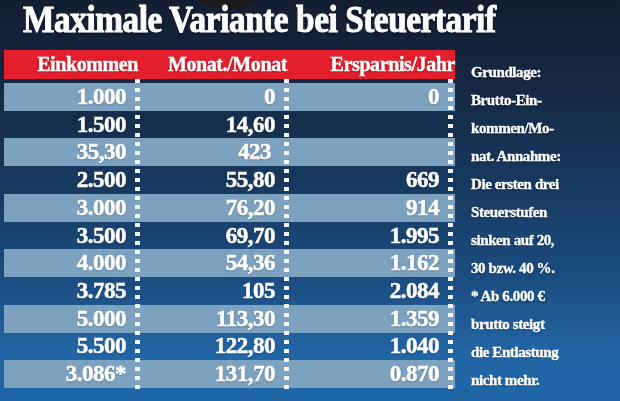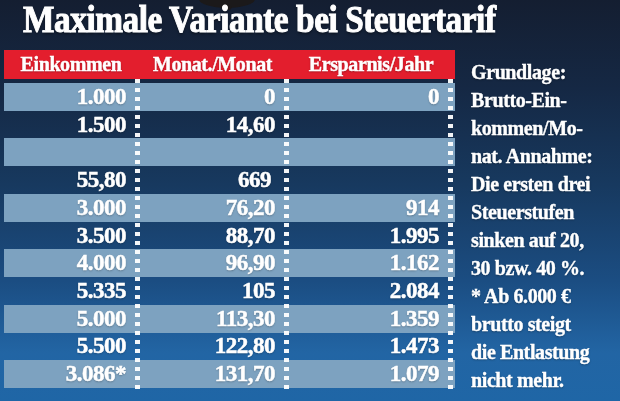--- a/index.html
+++ b/index.html
@@ -21,21 +21,21 @@
     transform:scaleX(0.9);transform-origin:left top;
     -webkit-text-stroke:1px #fff;
     text-shadow:0 2px 3px rgba(0,0,0,.45);
   }
   .table{position:absolute;left:4px;top:50px;width:451px;}
   .thead{
     height:29px;background:var(--header-red);
     display:grid;grid-template-columns:134px 149px 168px;align-items:center;
   }
   .th{
-    color:#fff;font-weight:700;font-size:20px;text-align:center;
+    color:#fff;font-weight:700;font-size:20px;text-align:right;
     letter-spacing:-0.4px;-webkit-text-stroke:0.4px #fff;
     text-shadow:0 1px 2px rgba(0,0,0,.35);white-space:nowrap;
   }
   .tbody{position:absolute;left:0;top:33px;width:451px;height:305px;
          display:flex;flex-direction:column;}
   .trow{flex:1;display:grid;grid-template-columns:134px 149px 168px;align-items:center;}
   .trow.light{background:var(--row-light);}
   .cell{
     color:#fff;font-weight:700;font-size:23px;text-align:right;
     letter-spacing:-0.5px;-webkit-text-stroke:0.5px #fff;
@@ -46,21 +46,21 @@
   .cell.c2{padding-right:16px;}
   .dotline{
     position:absolute;top:-4px;height:313px;width:5px;
     background:repeating-linear-gradient(to bottom, rgba(255,255,255,.95) 0 4px, transparent 4px 9px);
   }
   .dotline.d0{left:131px;}
   .dotline.d1{left:280px;}
   .dotline.d2{left:444px;}
   .note{
     position:absolute;left:471px;top:58px;width:148px;
-    color:#fff;font-weight:700;font-size:20px;line-height:28px;
+    color:#fff;font-weight:700;font-size:15px;line-height:28px;
     letter-spacing:-0.4px;-webkit-text-stroke:0.35px #fff;
     white-space:pre-line;text-shadow:0 1px 2px rgba(0,0,0,.35);
   }
 </style>
 </head>
 <body>
 
 <div class="stage">
 
   <div class="blob"></div>
@@ -80,59 +80,62 @@
     <div class="trow light">
           <div class="cell c0">1.000</div>
           <div class="cell c1">0</div>
           <div class="cell c2">0</div>
         </div>
         <div class="trow">
           <div class="cell c0">1.500</div>
           <div class="cell c1">14,60</div>
         </div>
         <div class="trow light">
+          <div class="cell c1">35,30</div>
+          <div class="cell c2">423</div>
         </div>
         <div class="trow">
+          <div class="cell c0">2.500</div>
           <div class="cell c1">55,80</div>
           <div class="cell c2">669</div>
         </div>
         <div class="trow light">
           <div class="cell c0">3.000</div>
           <div class="cell c1">76,20</div>
           <div class="cell c2">914</div>
         </div>
         <div class="trow">
           <div class="cell c0">3.500</div>
-          <div class="cell c1">88,70</div>
+          <div class="cell c1">69,70</div>
           <div class="cell c2">1.995</div>
         </div>
         <div class="trow light">
           <div class="cell c0">4.000</div>
-          <div class="cell c1">96,90</div>
+          <div class="cell c1">54,36</div>
           <div class="cell c2">1.162</div>
         </div>
         <div class="trow">
-          <div class="cell c0">5.335</div>
+          <div class="cell c0">3.785</div>
           <div class="cell c1">105</div>
           <div class="cell c2">2.084</div>
         </div>
         <div class="trow light">
           <div class="cell c0">5.000</div>
           <div class="cell c1">113,30</div>
           <div class="cell c2">1.359</div>
         </div>
         <div class="trow">
           <div class="cell c0">5.500</div>
           <div class="cell c1">122,80</div>
-          <div class="cell c2">1.473</div>
+          <div class="cell c2">1.040</div>
         </div>
         <div class="trow light">
           <div class="cell c0">3.086*</div>
           <div class="cell c1">131,70</div>
-          <div class="cell c2">1.079</div>
+          <div class="cell c2">0.870</div>
         </div>
       </div>
   </div>
 
   <aside class="note">Grundlage:
 Brutto-Ein-
 kommen/Mo-
 nat. Annahme:
 Die ersten drei
 Steuerstufen

